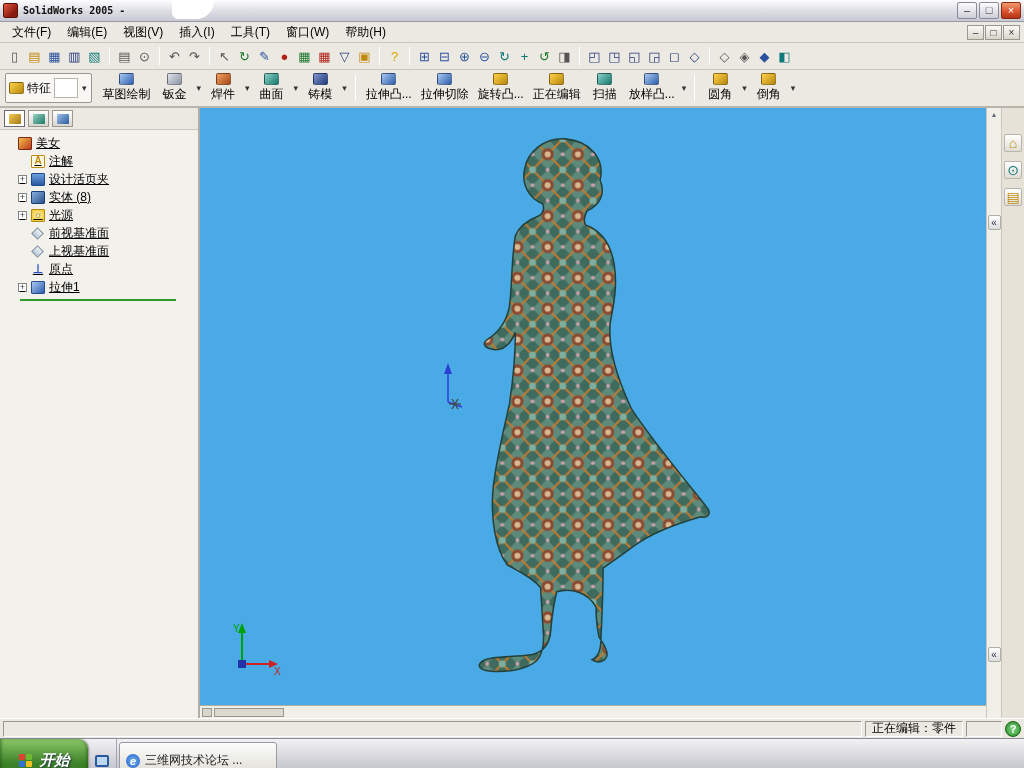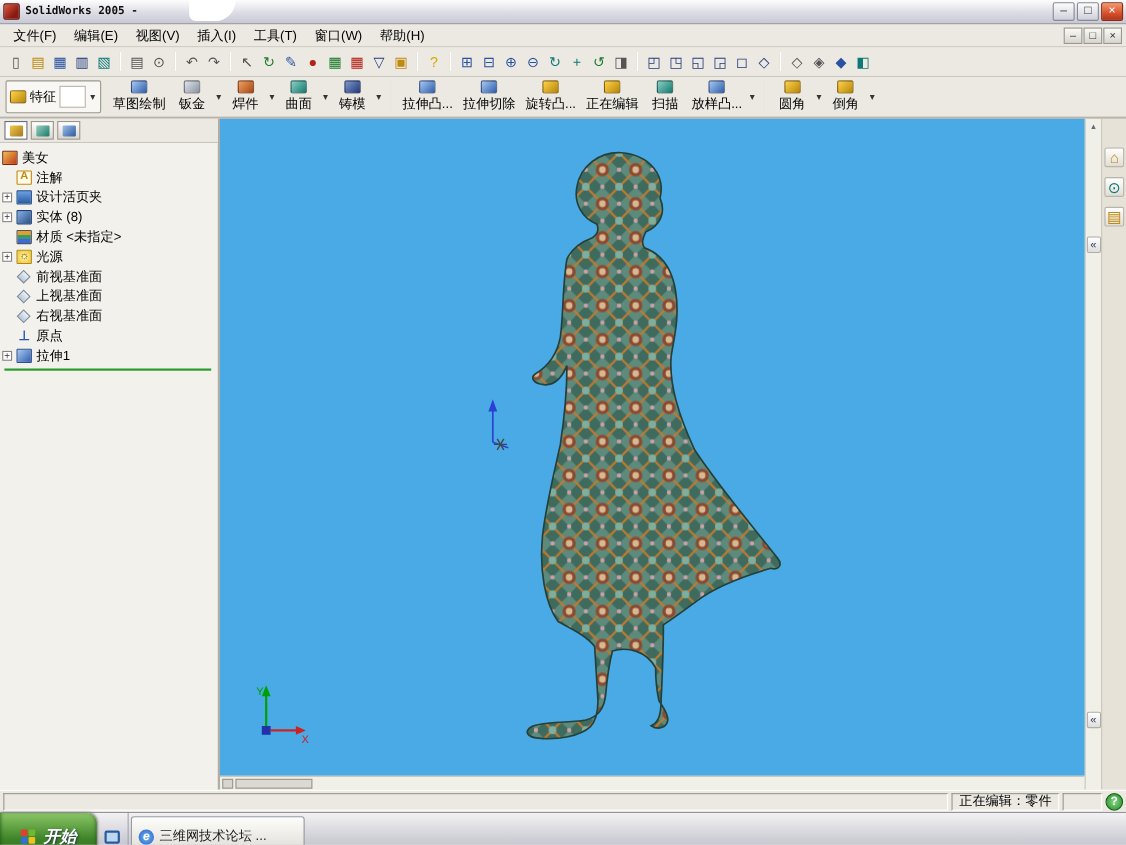--- a/index.html
+++ b/index.html
@@ -64,21 +64,21 @@
     display:flex; flex-direction:column; }
   .panel-tabs { height:22px; display:flex; align-items:center; gap:3px; padding:2px 4px;
     background:#ece9e2; border-bottom:1px solid #cac7be; }
   .ptab { width:21px; height:17px; border:1px solid #9a978e; background:linear-gradient(#ffffff,#d8d5cc);
     display:flex; align-items:center; justify-content:center; }
   .ptab.active { background:#fff; border-color:#6a6a75; }
   .pico { width:12px; height:10px; border-radius:1px; }
   .pi-gold { background:linear-gradient(135deg,#f0c850,#a87818); }
   .pi-teal { background:linear-gradient(135deg,#9ad0c0,#1a7a6a); }
   .pi-blue { background:linear-gradient(135deg,#a0c0e8,#2a5a9e); }
-  .tree { flex:1; padding:4px 2px; overflow:hidden; }
+  .tree { flex:1; padding:4px 18px; overflow:hidden;text-decoration:underline; }
   .trow { display:flex; align-items:center; height:18px; gap:4px; white-space:nowrap; }
   .plus { width:9px; height:9px; flex:none; border:1px solid #848484; background:#fff; color:#333;
     font-size:9px; line-height:7px; text-align:center; }
   .spacer { width:9px; flex:none; }
   .tico { width:14px; height:13px; flex:none; border-radius:1px; display:flex; align-items:center;
     justify-content:center; font-size:10px; line-height:1; color:#fff; }
   .i-part { background:linear-gradient(135deg,#f0c050,#c03818); border:1px solid #7a2810; }
   .i-ann  { background:#fffbe8; color:#c08a10; border:1px solid #c08a10; font-weight:bold; }
   .i-bind { background:linear-gradient(#6aa0e0,#2a5a9e); border:1px solid #1a4a8e; }
   .i-solid{ background:linear-gradient(135deg,#88b0e0,#2a5088); border:1px solid #1a4078; }
@@ -328,43 +328,33 @@
           <span class="plus">+</span>
           <span class="tico i-bind"></span>
           <span>设计活页夹</span>
         </div>
         <div class="trow">
           <span class="plus">+</span>
           <span class="tico i-solid"></span>
           <span>实体 (8)</span>
         </div>
         <div class="trow">
-          <span class="spacer"></span>
-          <span class="tico i-mat"></span>
-          <span>材质 &lt;未指定&gt;</span>
-        </div>
-        <div class="trow">
           <span class="plus">+</span>
           <span class="tico i-light">☼</span>
           <span>光源</span>
         </div>
         <div class="trow">
           <span class="spacer"></span>
           <span class="tico i-plane"></span>
           <span>前视基准面</span>
         </div>
         <div class="trow">
           <span class="spacer"></span>
           <span class="tico i-plane"></span>
           <span>上视基准面</span>
-        </div>
-        <div class="trow">
-          <span class="spacer"></span>
-          <span class="tico i-plane"></span>
-          <span>右视基准面</span>
         </div>
         <div class="trow">
           <span class="spacer"></span>
           <span class="tico i-origin">⊥</span>
           <span>原点</span>
         </div>
         <div class="trow">
           <span class="plus">+</span>
           <span class="tico i-ext"></span>
           <span>拉伸1</span>

